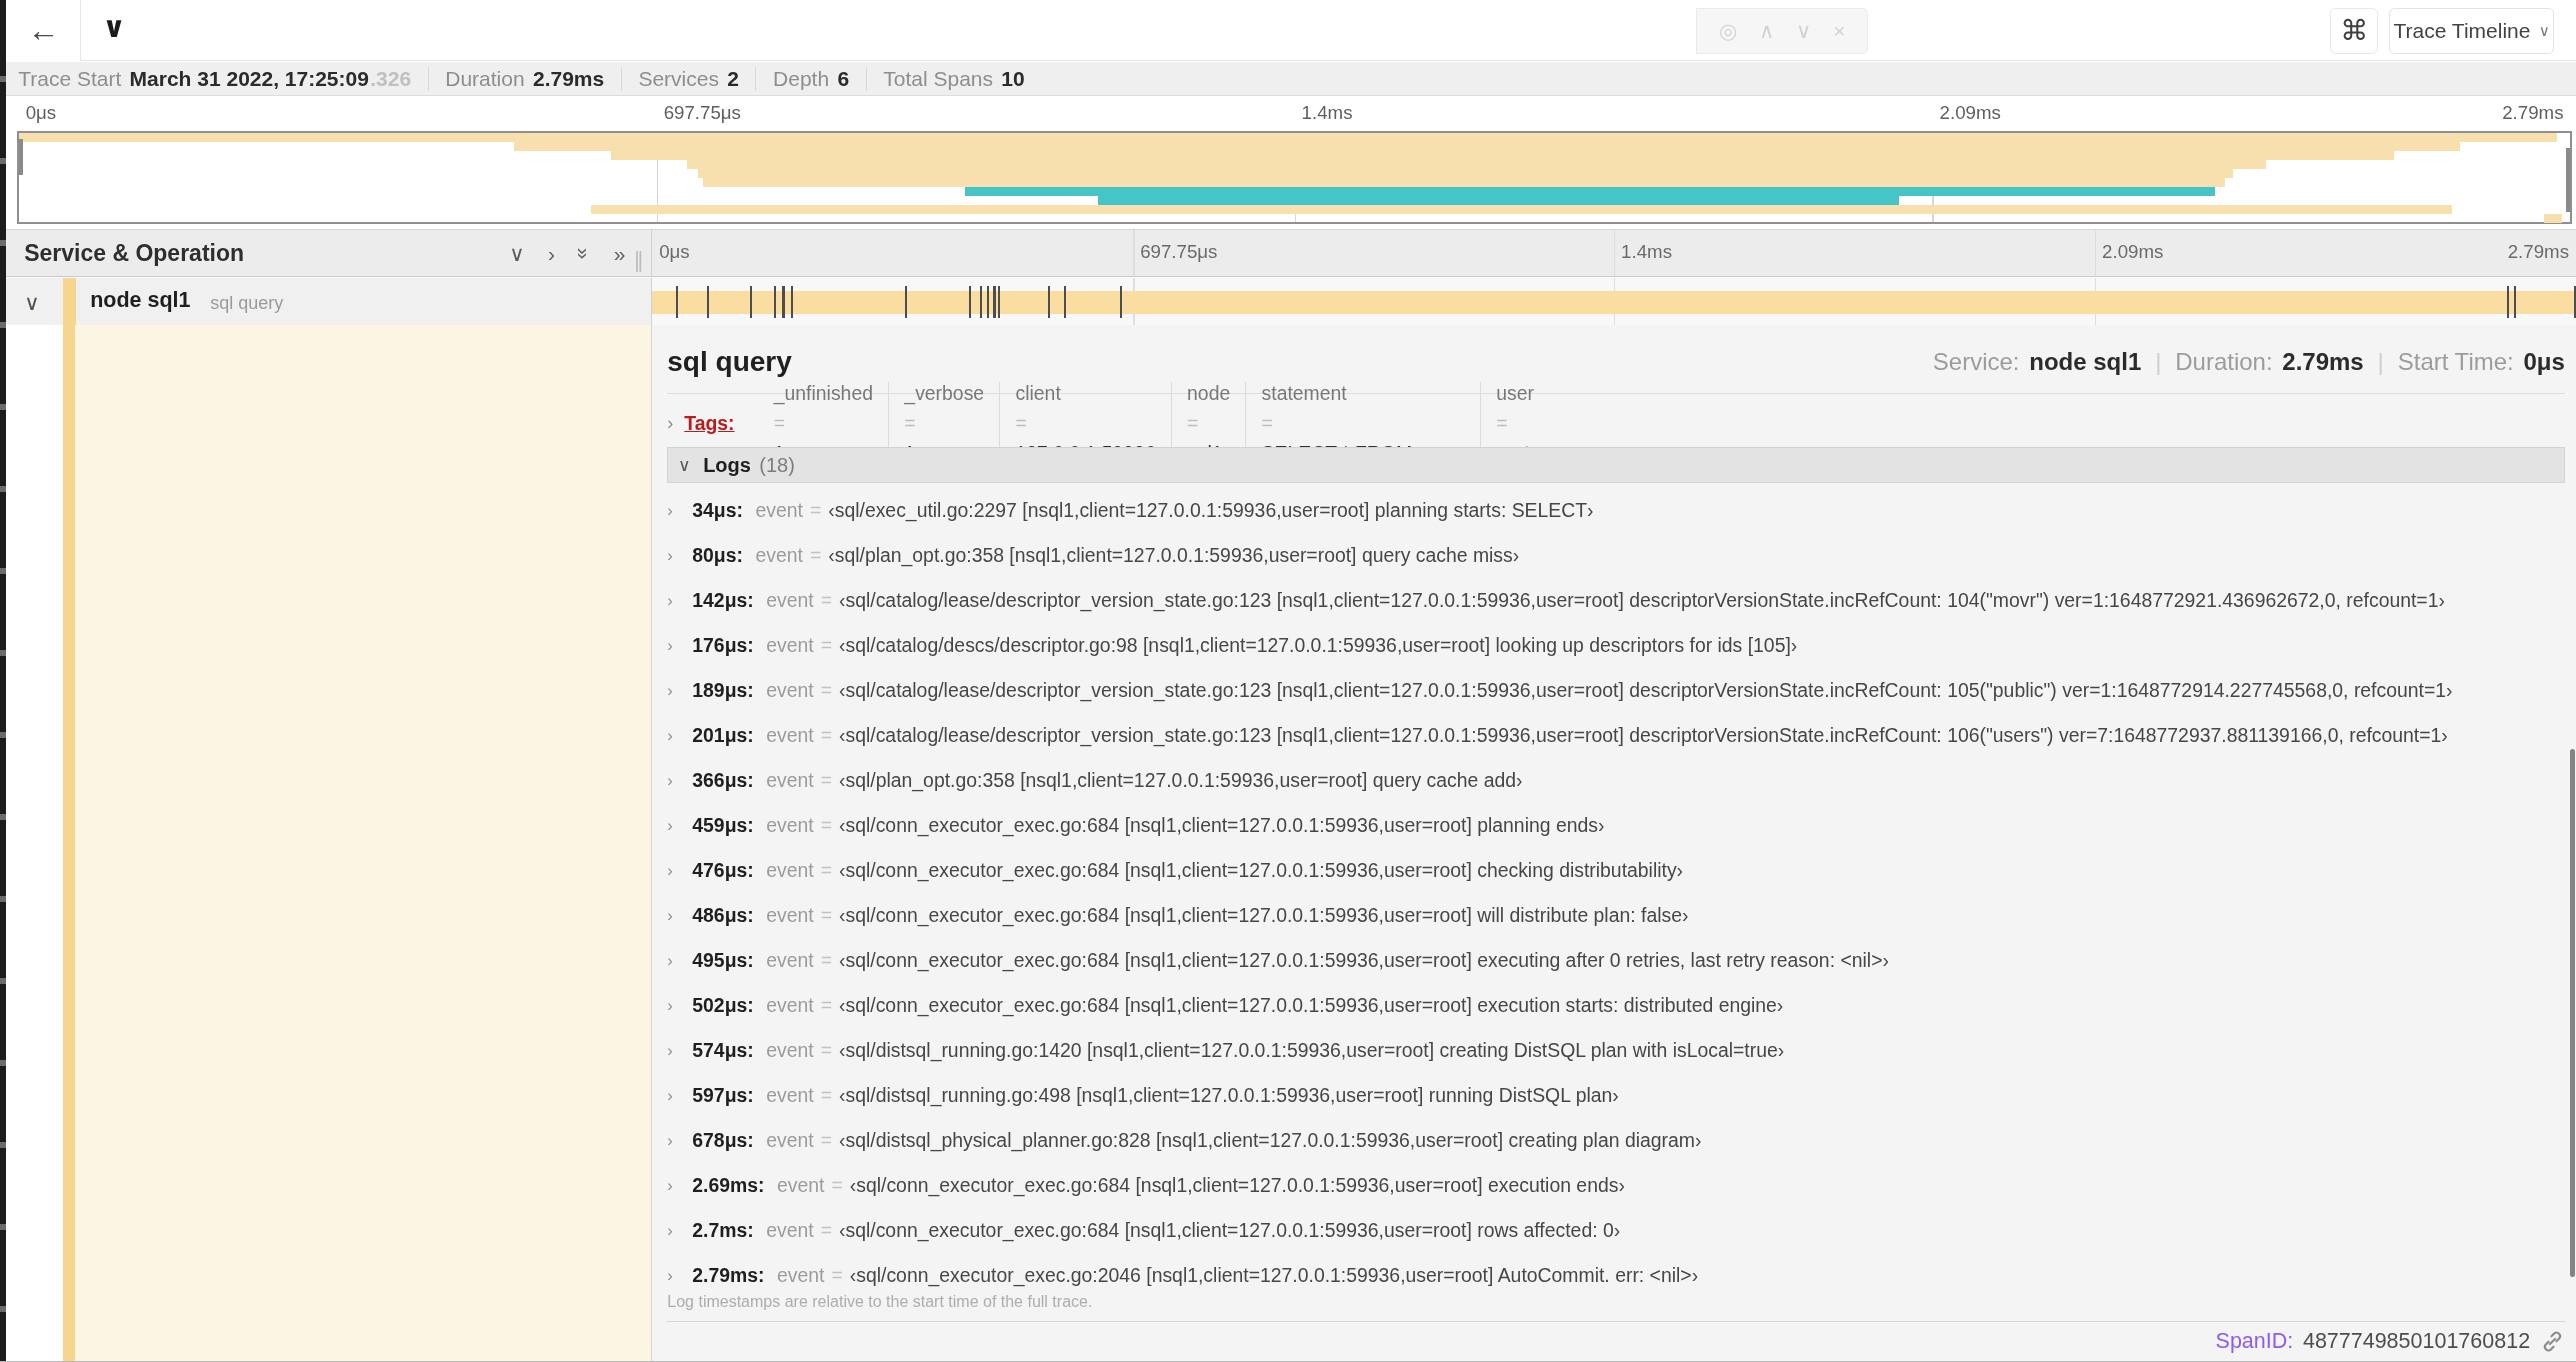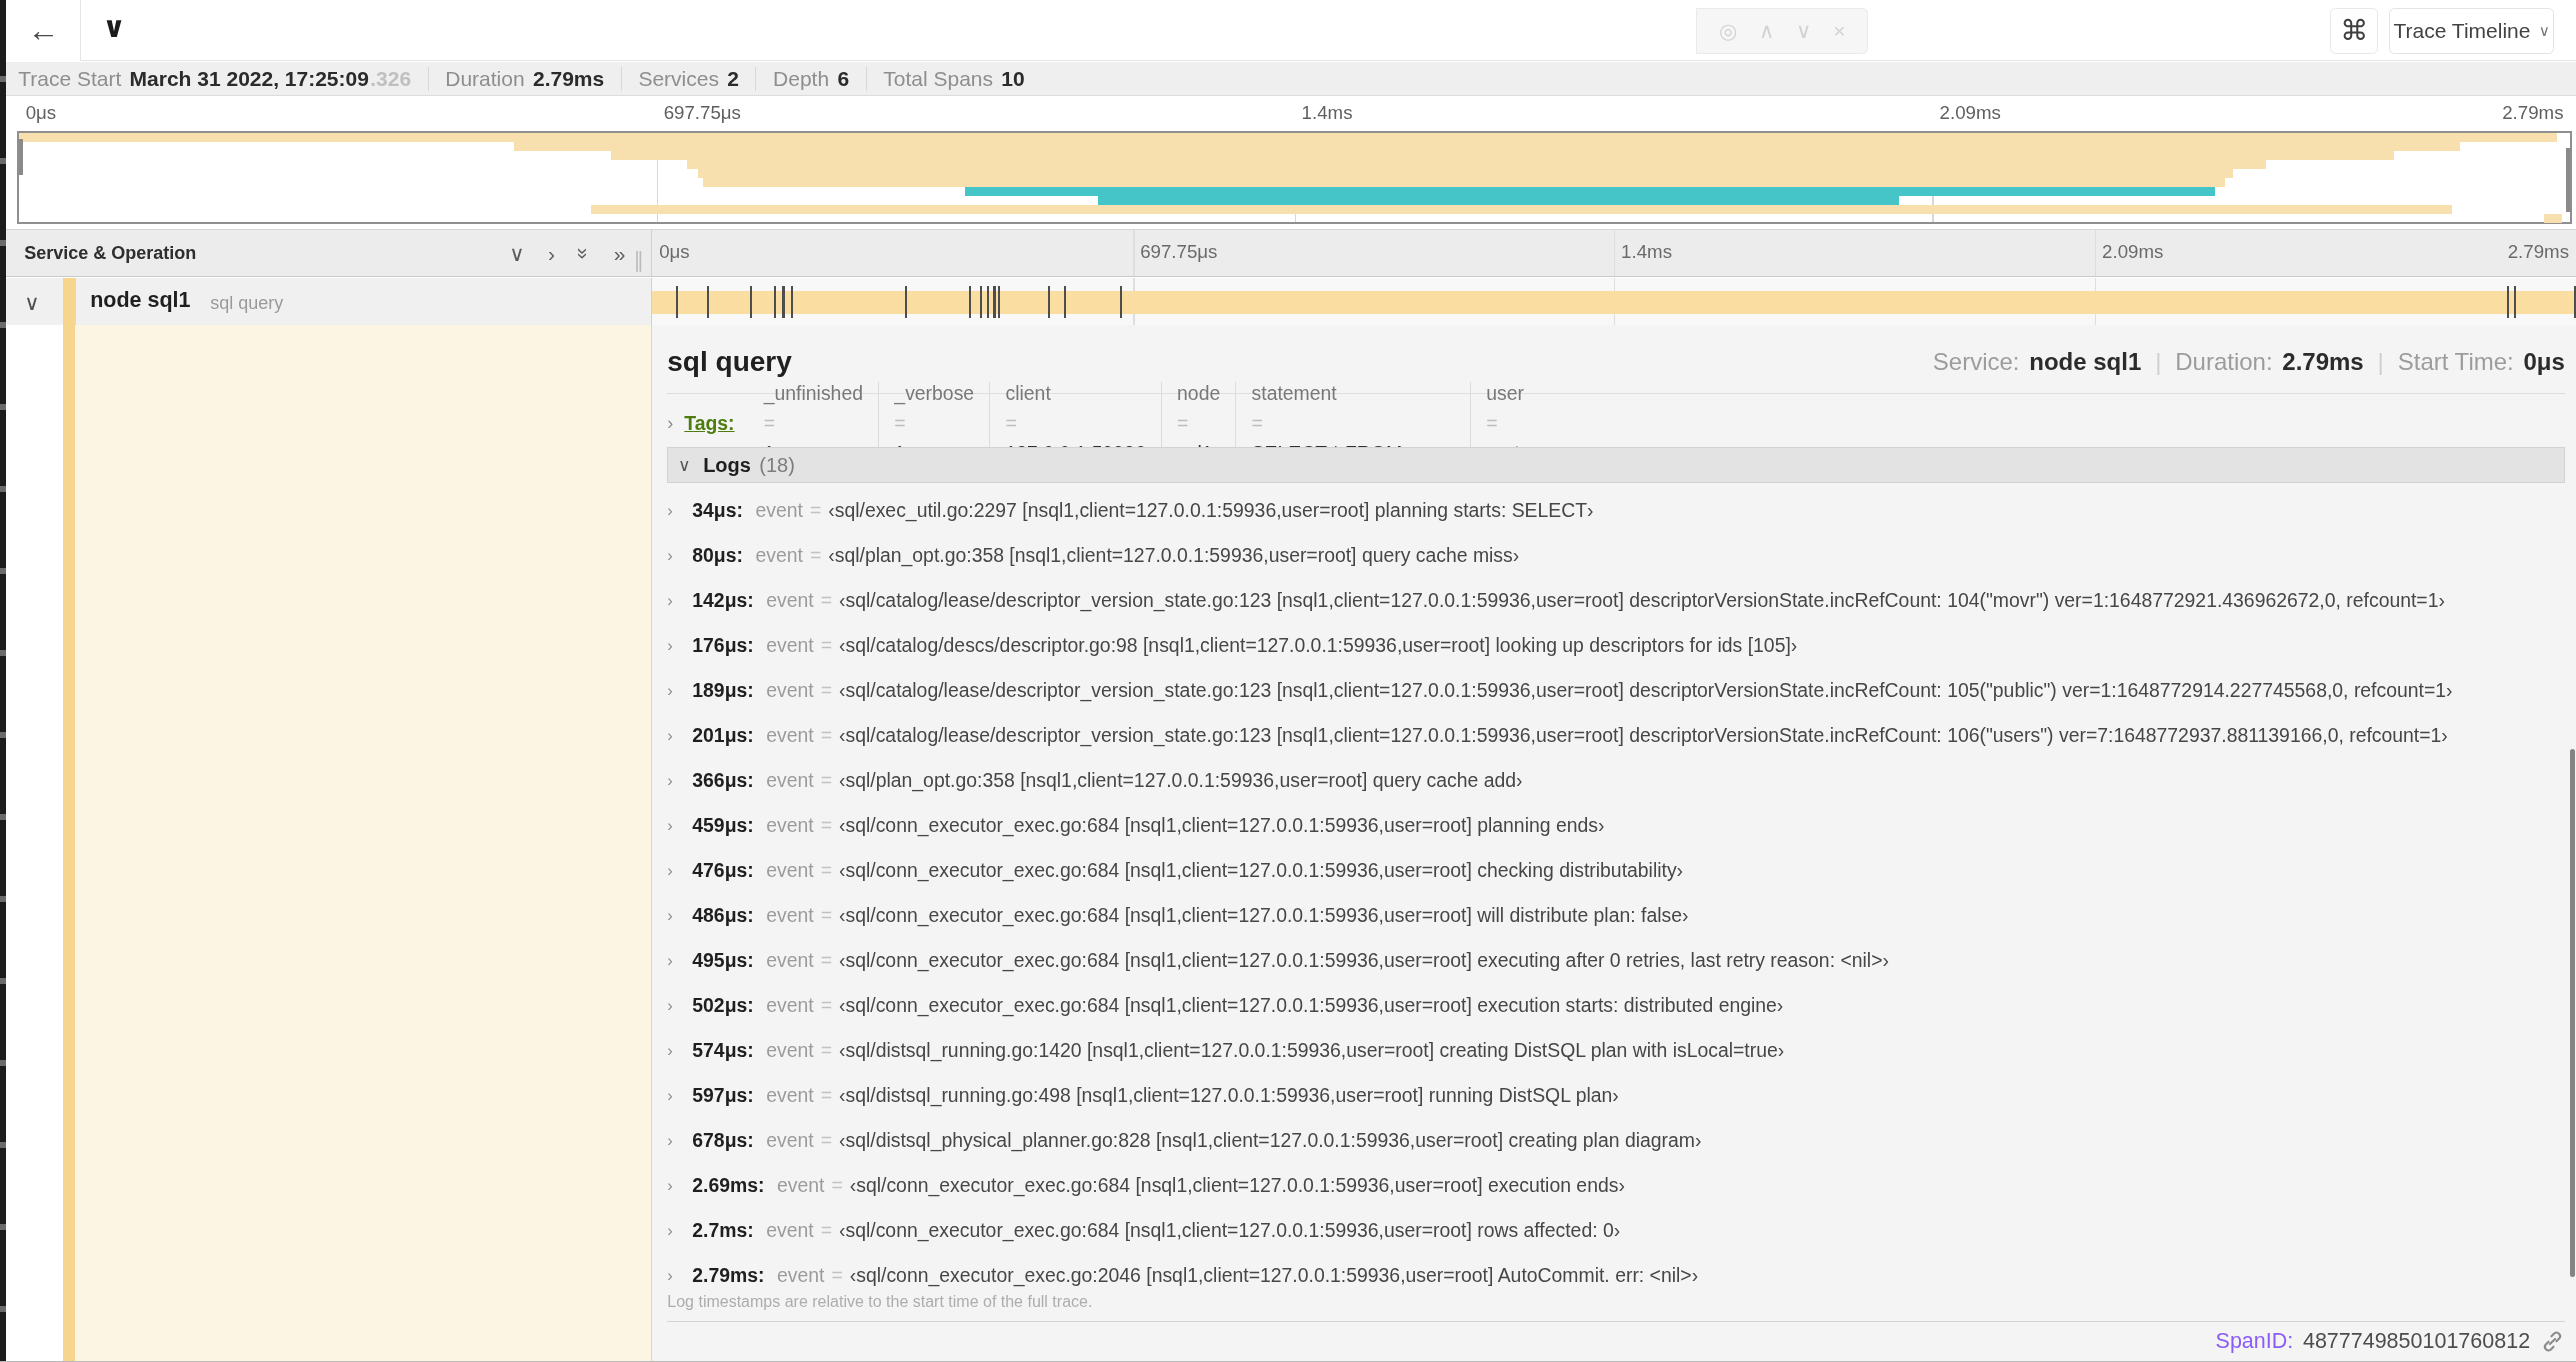--- a/index.html
+++ b/index.html
@@ -50,21 +50,21 @@
   .mm-canvas { position:absolute; left:11px; right:4.2px; top:35px; height:93px; border:2.1px solid #8f8f8f; background:#fff; cursor:crosshair; }
   .mm-grid { position:absolute; top:0; bottom:0; width:1.4px; background:#d7d7d7; }
   .mm-bar { position:absolute; height:9px; }
   .mm-handle { position:absolute; width:4.2px; background:#8a8a8a; cursor:col-resize; }
   .mm-handle.left { left:0; top:5.5px; height:36px; }
   .mm-handle.right { right:0; top:15.2px; height:64px; }
 
   
   .tl-header { position:absolute; left:6.2px; right:0; top:229px; height:48px; background:#ececec; border-top:0.7px solid #d6d6d6; border-bottom:0.7px solid #c9c9c9; }
   .so-head { position:absolute; left:0; top:0; width:645px; height:100%; display:flex; align-items:center; }
-  .so-title { font-size:18px; font-weight:700; color:#2e2e2e; margin-left:18px; }
+  .so-title { font-size:23px; font-weight:700; color:#2e2e2e; margin-left:18px; }
   .so-icons { position:absolute; left:503px; display:flex; gap:23.5px; align-items:center; }
   .so-ico { font-size:21px; color:#5c5c5c; cursor:pointer; line-height:1; }
   .rot90 { display:inline-block; transform:rotate(90deg); }
   .col-resizer { position:absolute; left:627px; top:18px; font-size:21px; color:#bbb; cursor:col-resize; }
   .ruler { position:absolute; left:645px; right:0; top:0; height:100%; border-left:1.4px solid #d0d0d0; }
   .ruler-label { position:absolute; top:11px; font-size:18.7px; color:#6a6a6a; white-space:nowrap; }
   .align-left { padding-left:7px; }
   .align-right { transform:translateX(-100%); padding-right:7px; }
   .grid-line { position:absolute; top:0; bottom:0; width:1.4px; background:#dedede; }
 
@@ -89,21 +89,21 @@
   .d-titlebar { position:absolute; left:8.3px; right:4.2px; top:11px; height:51px; display:flex; align-items:center; }
   .d-title { font-size:28px; font-weight:700; color:#202020; }
   .d-meta { margin-left:auto; display:flex; align-items:baseline; gap:9.7px; font-size:24px; }
   .d-meta .lbl { color:#9c9c9c; }
   .d-meta .val { color:#2b2b2b; font-weight:700; }
   .d-meta .sep { color:#cfcfcf; padding:0 4.2px; }
   .d-divider { position:absolute; left:8.3px; right:4.2px; top:68px; height:0; border-top:1.4px solid #dedede; }
 
   .tags-row { position:absolute; left:8.3px; right:4.2px; top:80px; height:36px; display:flex; align-items:center; font-size:19.4px; }
   .tags-chev { color:#8a8a8a; font-size:18px; margin-right:11px; cursor:pointer; }
-  .tags-label { font-weight:700; color:#4d7c0f; margin-right:14px;text-decoration:underline; }
+  .tags-label { font-weight:700; color:#b91c1c; margin-right:24px;text-decoration:underline; }
   .tag { display:flex; align-items:baseline; gap:7px; padding:0 15.2px;flex-direction:column; }
   .tag + .tag { border-left:1.4px solid #dcdcdc; }
   .tag-key { color:#787878; }
   .tag-eq { color:#bdbdbd; }
   .tag-value { color:#2f2f2f; }
 
   .logs-band { position:absolute; left:8.3px; right:4.2px; top:122px; height:36px; background:#e3e3e3; border:0.7px solid #d2d2d2;
     display:flex; align-items:center; font-size:20px; cursor:pointer; }
   .logs-chev { color:#565656; font-size:17.3px; margin:0 12.5px 0 9.7px; }
   .logs-label { font-weight:700; color:#1e1e1e; margin-right:8.3px; }

